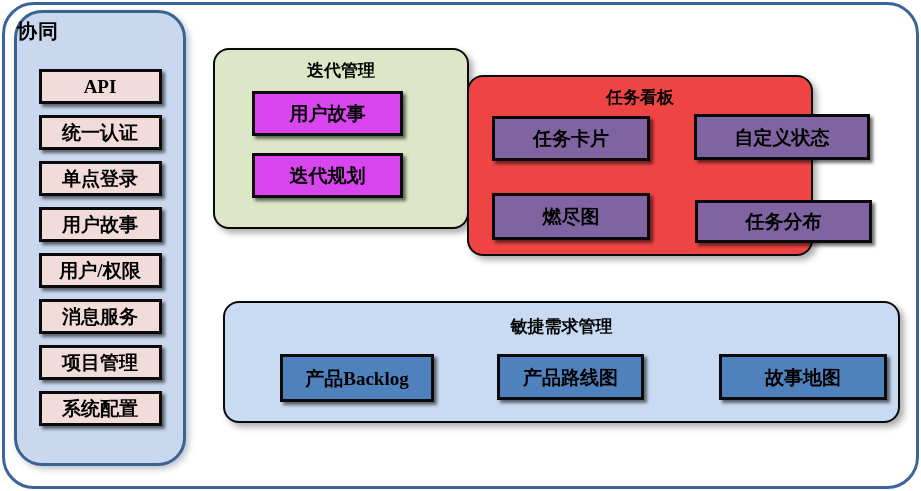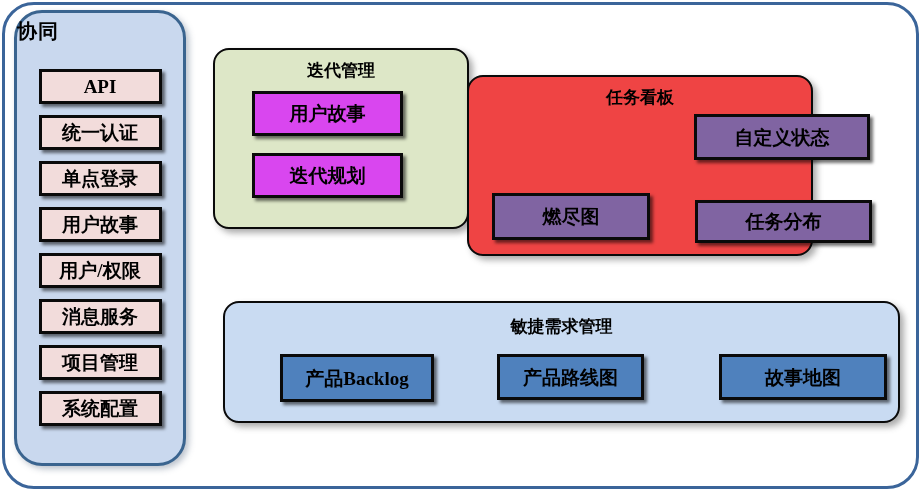--- a/index.html
+++ b/index.html
@@ -78,20 +78,21 @@
   </div>
 
   <div class="panel iteration">
     <div class="panel-title" style="top:9px;">迭代管理</div>
     <div class="node item green" style="left:37px;top:41px;width:151px;height:45px;">用户故事</div>
     <div class="node item green" style="left:37px;top:103px;width:151px;height:45px;">迭代规划</div>
   </div>
 
   <div class="panel kanban">
     <div class="panel-title" style="top:9px;">任务看板</div>
+    <div class="node item purple" style="left:23px;top:39px;width:158px;height:45px;">任务卡片</div>
     <div class="node item purple" style="left:225px;top:37px;width:176px;height:46px;">自定义状态</div>
     <div class="node item purple" style="left:23px;top:116px;width:158px;height:47px;">燃尽图</div>
     <div class="node item purple" style="left:226px;top:123px;width:177px;height:43px;">任务分布</div>
   </div>
 
   <div class="panel agile">
     <div class="panel-title" style="top:12px;">敏捷需求管理</div>
     <div class="node item blue" style="left:55px;top:51px;width:154px;height:48px;">产品Backlog</div>
     <div class="node item blue" style="left:272px;top:51px;width:147px;height:46px;">产品路线图</div>
     <div class="node item blue" style="left:494px;top:51px;width:168px;height:46px;">故事地图</div>

